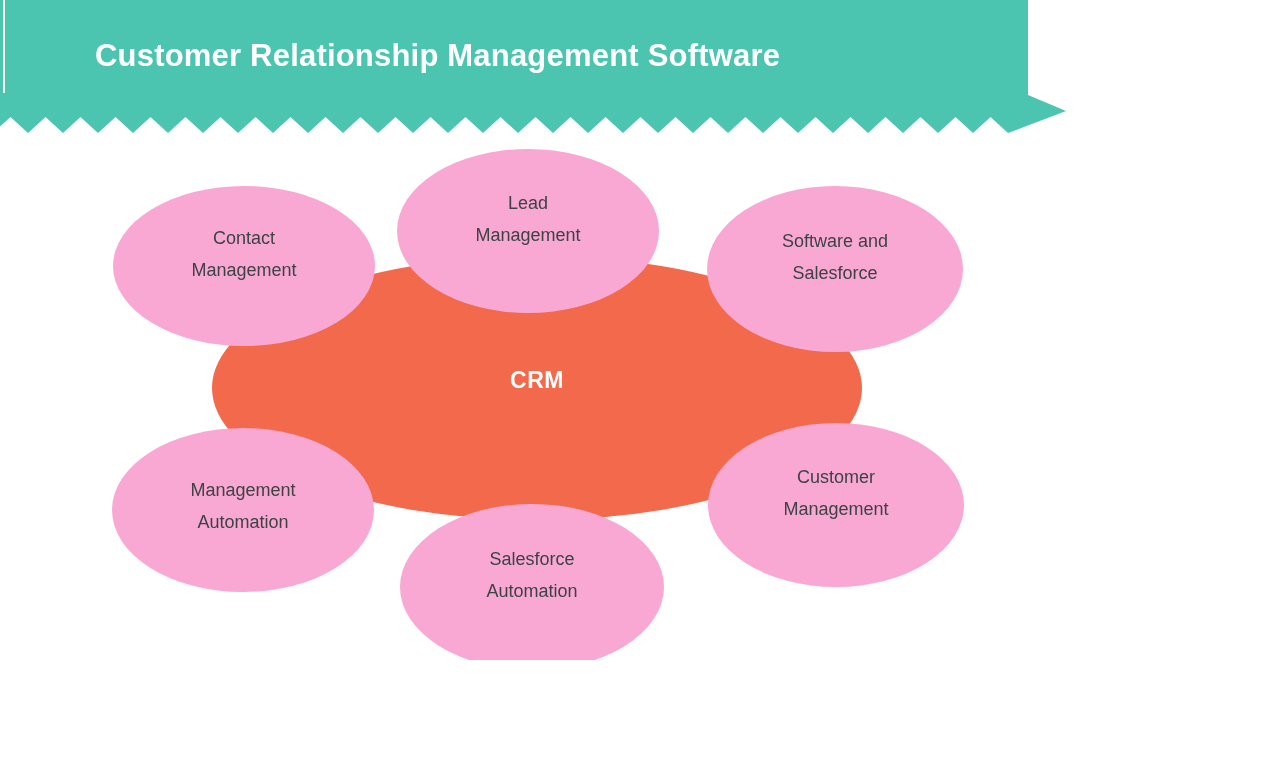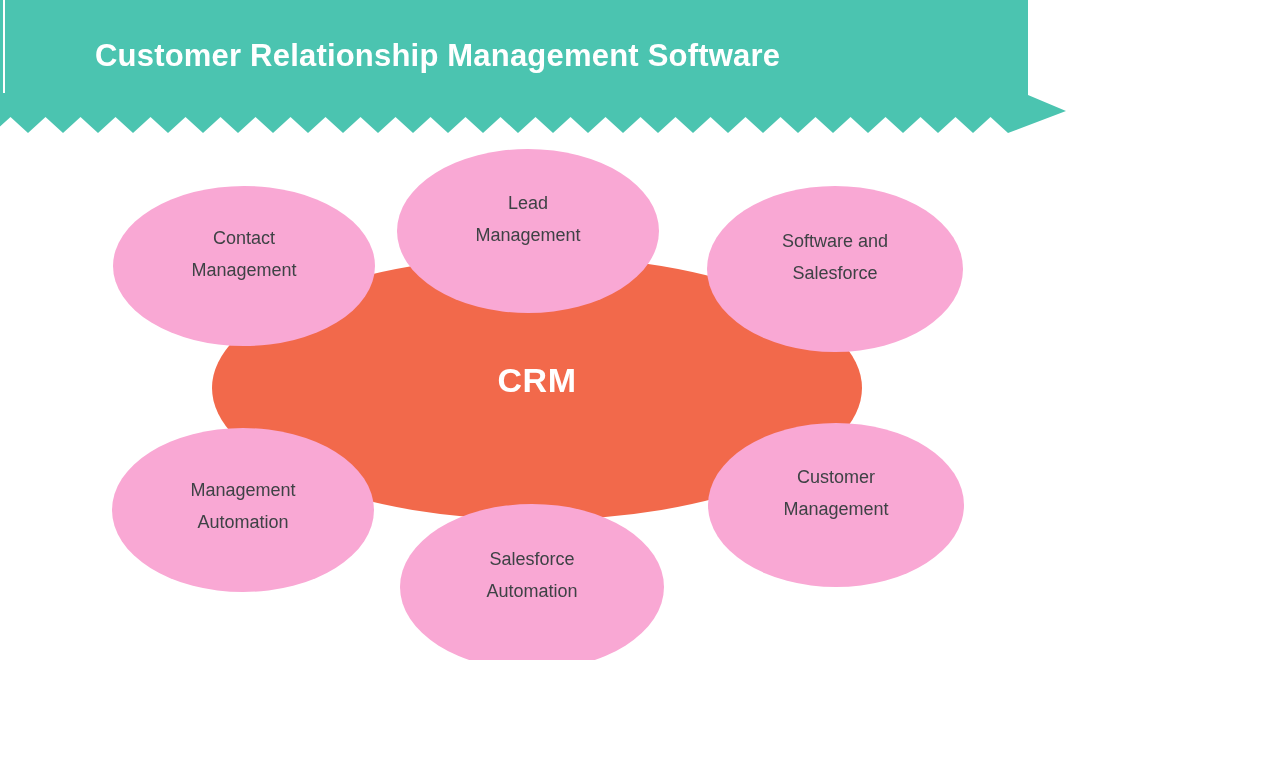--- a/index.html
+++ b/index.html
@@ -60,21 +60,21 @@
     top: 256px;
     width: 650px;
     height: 264px;
     background: #f2694b;
     z-index: 1;
     padding-bottom: 16px;
     box-sizing: border-box;
   }
   .hub-label {
     color: #ffffff;
-    font-size: 34px;
+    font-size: 23px;
     font-weight: 700;
     letter-spacing: 0.5px;
   }
   .node {
     background: #f9a8d4;
     z-index: 2;
     color: #3e4245;
     font-size: 18px;
     line-height: 32px;
     padding-bottom: 24px;

